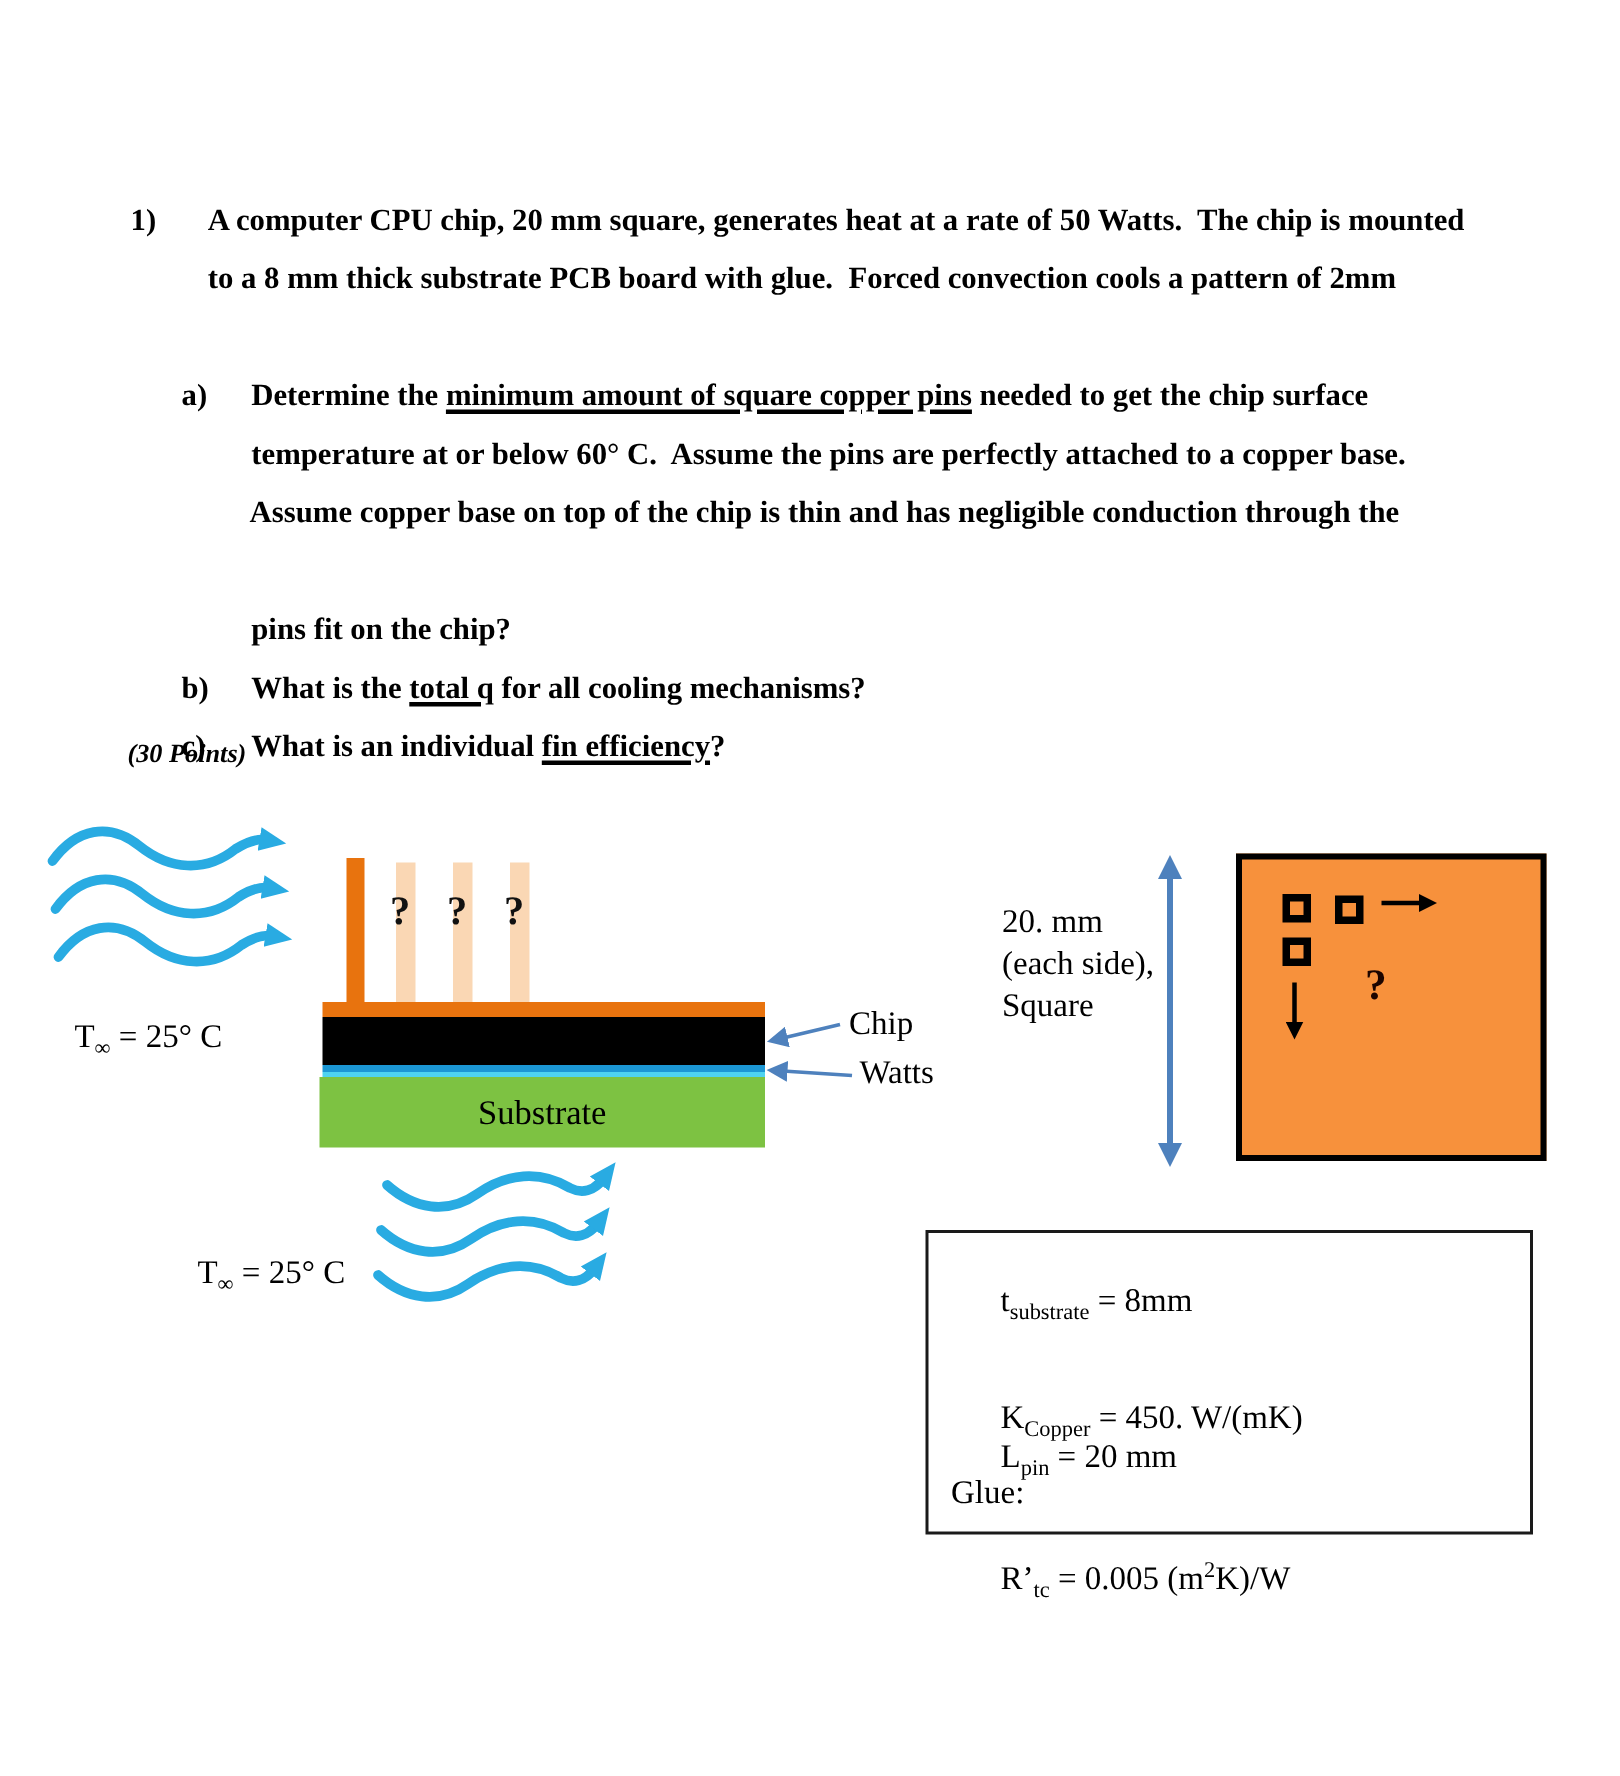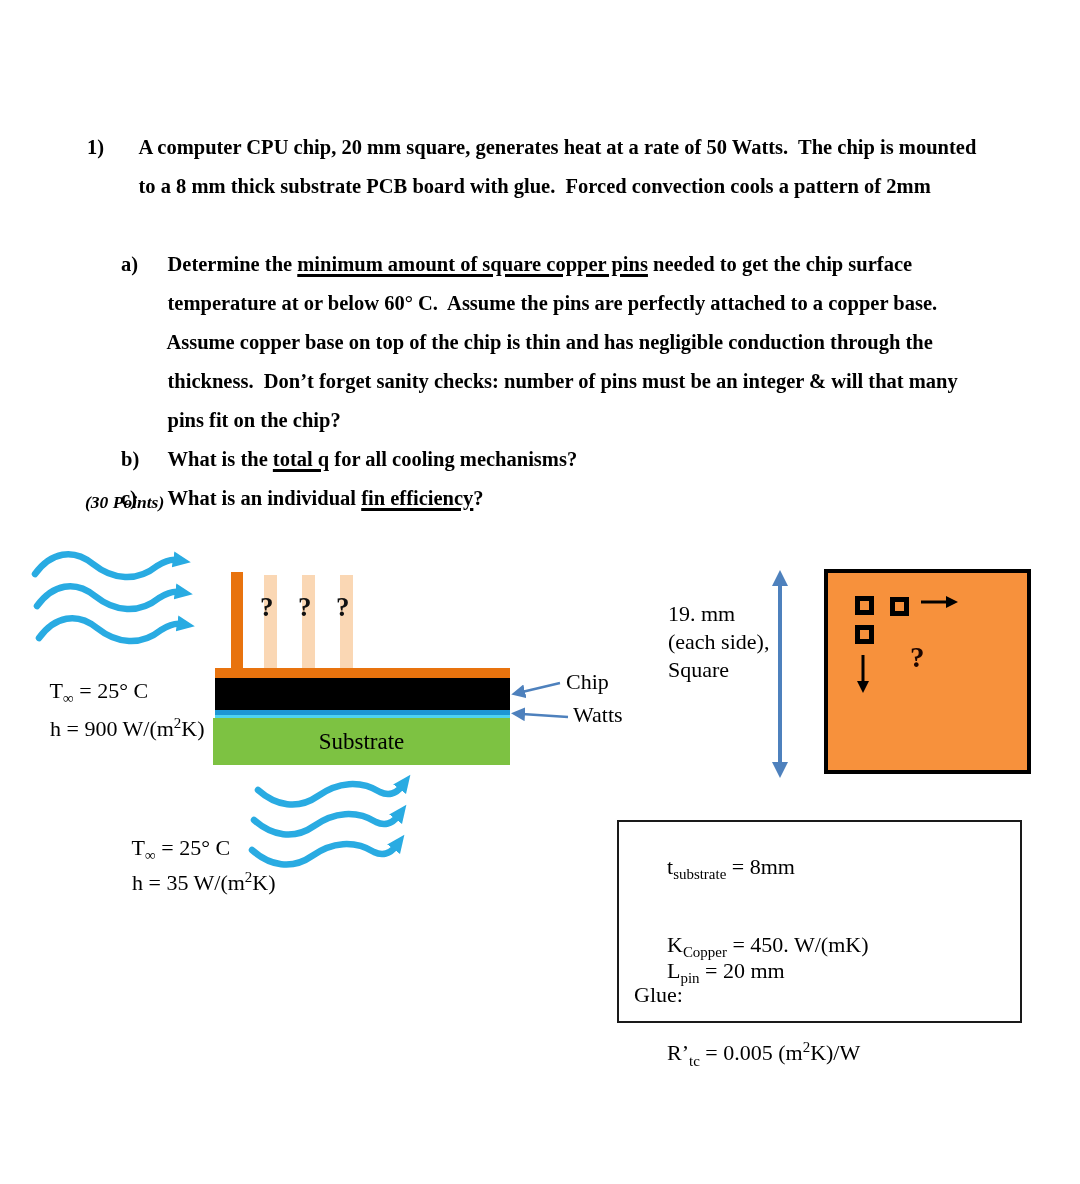--- a/index.html
+++ b/index.html
@@ -52,75 +52,66 @@
   </div>
   <div class="pline lv2" style="top:228px">
     <span class="marker">a)</span><span>Determine the </span><span class="u">minimum amount of square copper pins</span><span> needed to get the chip surface</span>
   </div>
   <div class="pline lv2" style="top:267px">
     <span>temperature at or below 60° C.  Assume the pins are perfectly attached to a copper base.</span>
   </div>
   <div class="pline lv2" style="top:306px">
     <span>Assume copper base on top of the chip is thin and has negligible conduction through the</span>
   </div>
-  <div class="pline lv2" style="top:345px">
-    <span>thickness.  Don’t forget sanity checks: number of pins must be an integer &amp; will that many</span>
-  </div>
   <div class="pline lv2" style="top:384px">
     <span>pins fit on the chip?</span>
   </div>
   <div class="pline lv2" style="top:423px">
     <span class="marker">b)</span><span>What is the </span><span class="u">total q</span><span> for all cooling mechanisms?</span>
   </div>
   <div class="pline lv2" style="top:462px">
     <span class="marker">c)</span><span>What is an individual </span><span class="u">fin efficiency</span><span>?</span>
   </div>
   <div class="points">(30 Points)</div>
 
   <div class="dlabel" style="left:28px;top:652px">
     <span>T</span><sub>∞</sub><span> = 25° C</span>
-  </div>
-  <div class="dlabel" style="left:28px;top:684px">
-    <span>h = 900 W/(m</span><sup>2</sup><span>K)</span>
   </div>
 
   <div class="abs pin-solid" style="left:231px;top:572px;width:12px;height:98px"></div>
   <div class="abs pin-faint" style="left:264px;top:575px;width:13px;height:95px"></div>
   <div class="abs pin-faint" style="left:302px;top:575px;width:13px;height:95px"></div>
   <div class="abs pin-faint" style="left:340px;top:575px;width:13px;height:95px"></div>
   <span class="pin-q" style="left:260px;top:592px">?</span>
   <span class="pin-q" style="left:298px;top:592px">?</span>
   <span class="pin-q" style="left:336px;top:592px">?</span>
 
   <div class="abs base-bar" style="left:215px;top:668px;width:295px;height:10px"></div>
   <div class="abs chip-rect" style="left:215px;top:678px;width:295px;height:32px"></div>
   <div class="abs glue-rect" style="left:215px;top:710px;width:295px;height:8px"></div>
   <div class="abs substrate-rect" style="left:213px;top:718px;width:297px;height:47px">
     <span>Substrate</span>
   </div>
 
   <div class="dlabel" style="left:566px;top:669px">Chip</div>
   <div class="dlabel" style="left:573px;top:702px">Watts</div>
 
-  <div class="dlabel" style="left:668px;top:601px">19. mm</div>
+  <div class="dlabel" style="left:668px;top:601px">20. mm</div>
   <div class="dlabel" style="left:668px;top:629px">(each side),</div>
   <div class="dlabel" style="left:668px;top:657px">Square</div>
 
   <div class="topview">
     <div class="cell" style="left:27px;top:23px"></div>
     <div class="cell" style="left:62px;top:24px"></div>
     <div class="cell" style="left:27px;top:52px"></div>
     <span class="tv-q">?</span>
   </div>
 
   <div class="dlabel" style="left:110px;top:809px">
     <span>T</span><sub>∞</sub><span> = 25° C</span>
-  </div>
-  <div class="dlabel" style="left:110px;top:838px">
-    <span>h = 35 W/(m</span><sup>2</sup><span>K)</span>
   </div>
 
   <div class="params-box">
     <div class="dlabel" style="left:15px;top:6px">
       <span>t</span><sub>substrate</sub><span> = 8mm</span>
     </div>
     <div class="dlabel" style="left:15px;top:84px">
       <span>K</span><sub>Copper</sub><span> = 450. W/(mK)</span>
     </div>
     <div class="dlabel" style="left:15px;top:110px">

